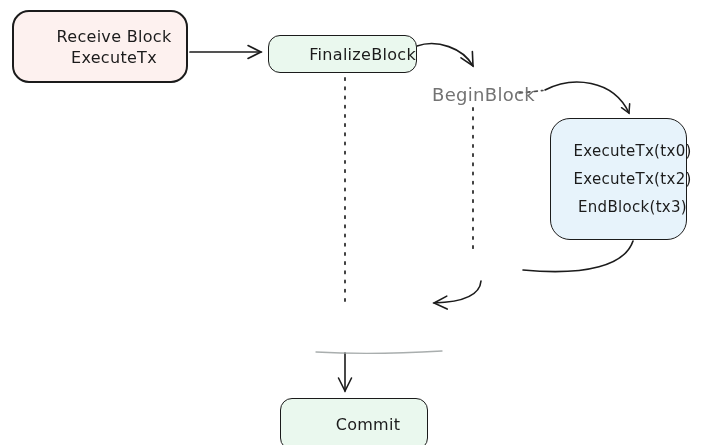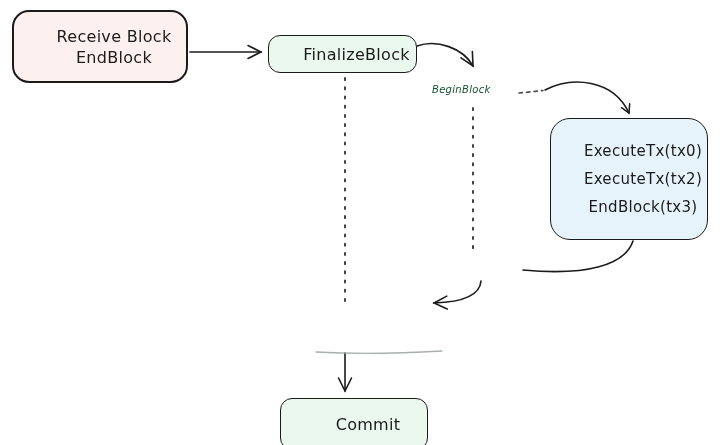--- a/index.html
+++ b/index.html
@@ -41,45 +41,45 @@
   .node-pink {
     left: 12px; top: 10px; width: 176px; height: 73px;
     background: #fdf1ef;
     border-width: 2px;
     border-radius: 17px;
   }
   .node-finalize {
     left: 268px; top: 35px; width: 149px; height: 38px;
     background: #eaf8ee;
     border-radius: 12px;
+    align-items: flex-end;
   }
   .node-execute {
-    left: 550px; top: 118px; width: 158px; height: 122px;
+    left: 550px; top: 118px; width: 137px; height: 122px;
     background: #e7f3fb;
     border-radius: 20px;
     font-size: 15px;
     line-height: 28px;
   }
   .node-consensus {
     left: 278px; top: 308px; width: 152px; height: 42px;
     background: #eaf8ee;
     border-radius: 12px;
   }
   .node-commit {
     left: 280px; top: 398px; width: 148px; height: 52px;
     background: #eaf8ee;
     border-radius: 12px;
   }
   .phase-label {
     position: absolute;
-    font-size: 10px;
+    font-size: 18px;
     letter-spacing: 0.3px;
-    color: #14532d;
+    color: #737373;
     white-space: nowrap;
-    font-style: italic;
   }
   .phase-begin { left: 432px; top: 84px; }
   .phase-end   { left: 444px; top: 258px; }
 </style>
 </head>
 <body>
 
 <div class="canvas">
 
   <svg class="connectors" viewBox="0 0 723 445" xmlns="http://www.w3.org/2000/svg">
@@ -107,21 +107,21 @@
 
     <path d="M 345 78 L 345 302" fill="none" stroke="#2e2e2e" stroke-width="1.8" stroke-dasharray="2.2 7" stroke-linecap="round"></path>
 
     <path d="M 473 108 L 473 252" fill="none" stroke="#2e2e2e" stroke-width="1.8" stroke-dasharray="2.2 7" stroke-linecap="round"></path>
 
     <path d="M 316 352 Q 372 355 442 351" fill="none" stroke="#9aa0a0" stroke-width="1.3" stroke-linecap="round" opacity="0.85"></path>
   </svg>
 
   <div class="node node-pink">
     <div>Receive Block</div>
-    <div>EndBlock</div>
+    <div>ExecuteTx</div>
   </div>
 
   <div class="node node-finalize">
     <div>FinalizeBlock</div>
   </div>
 
   <div class="node node-execute">
     <div>ExecuteTx(tx0)</div>
     <div>ExecuteTx(tx2)</div>
     <div>EndBlock(tx3)</div>

